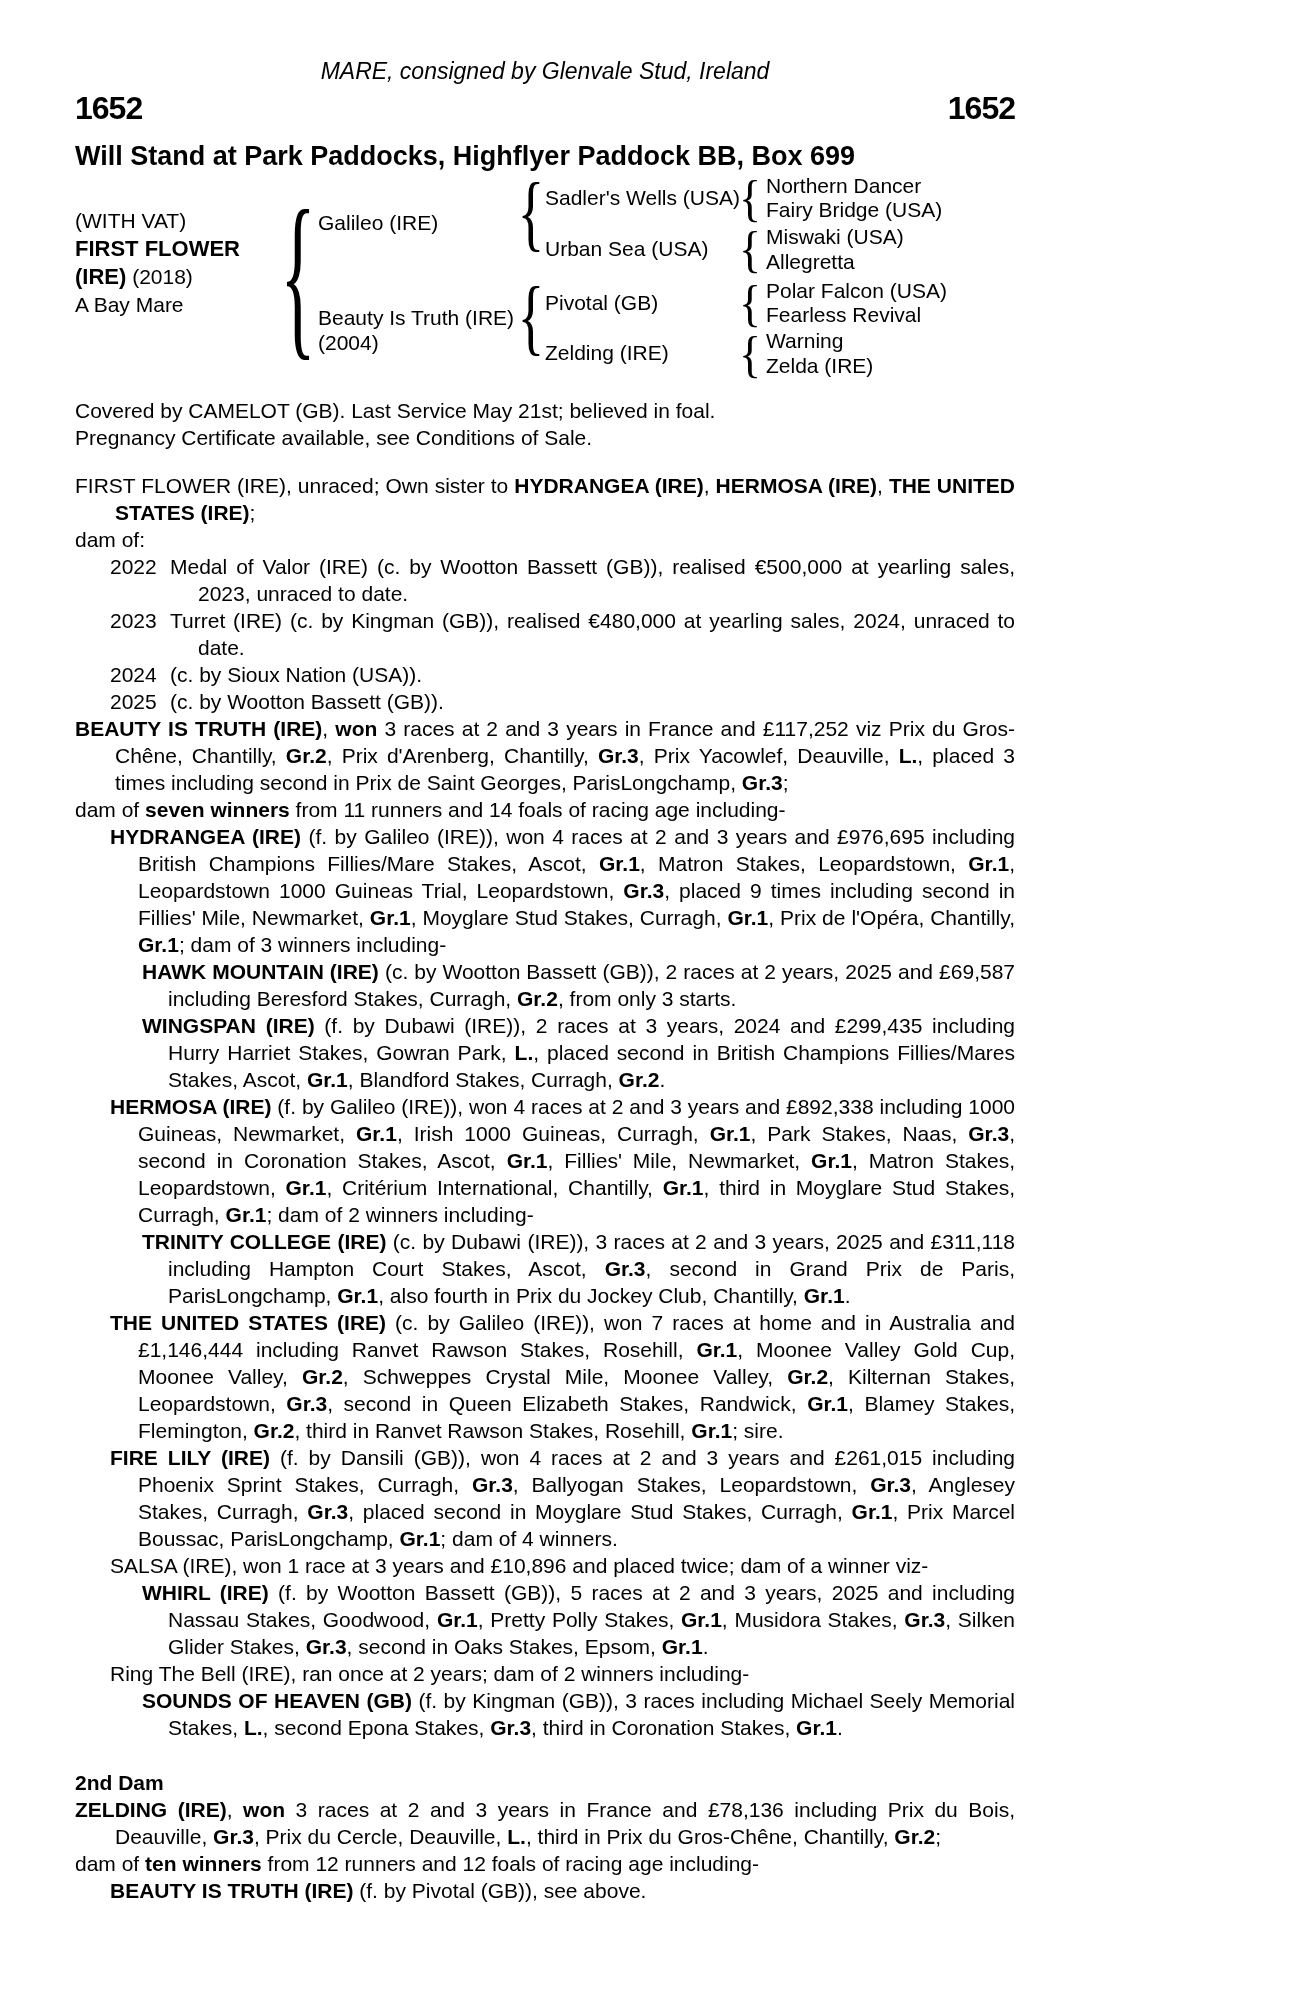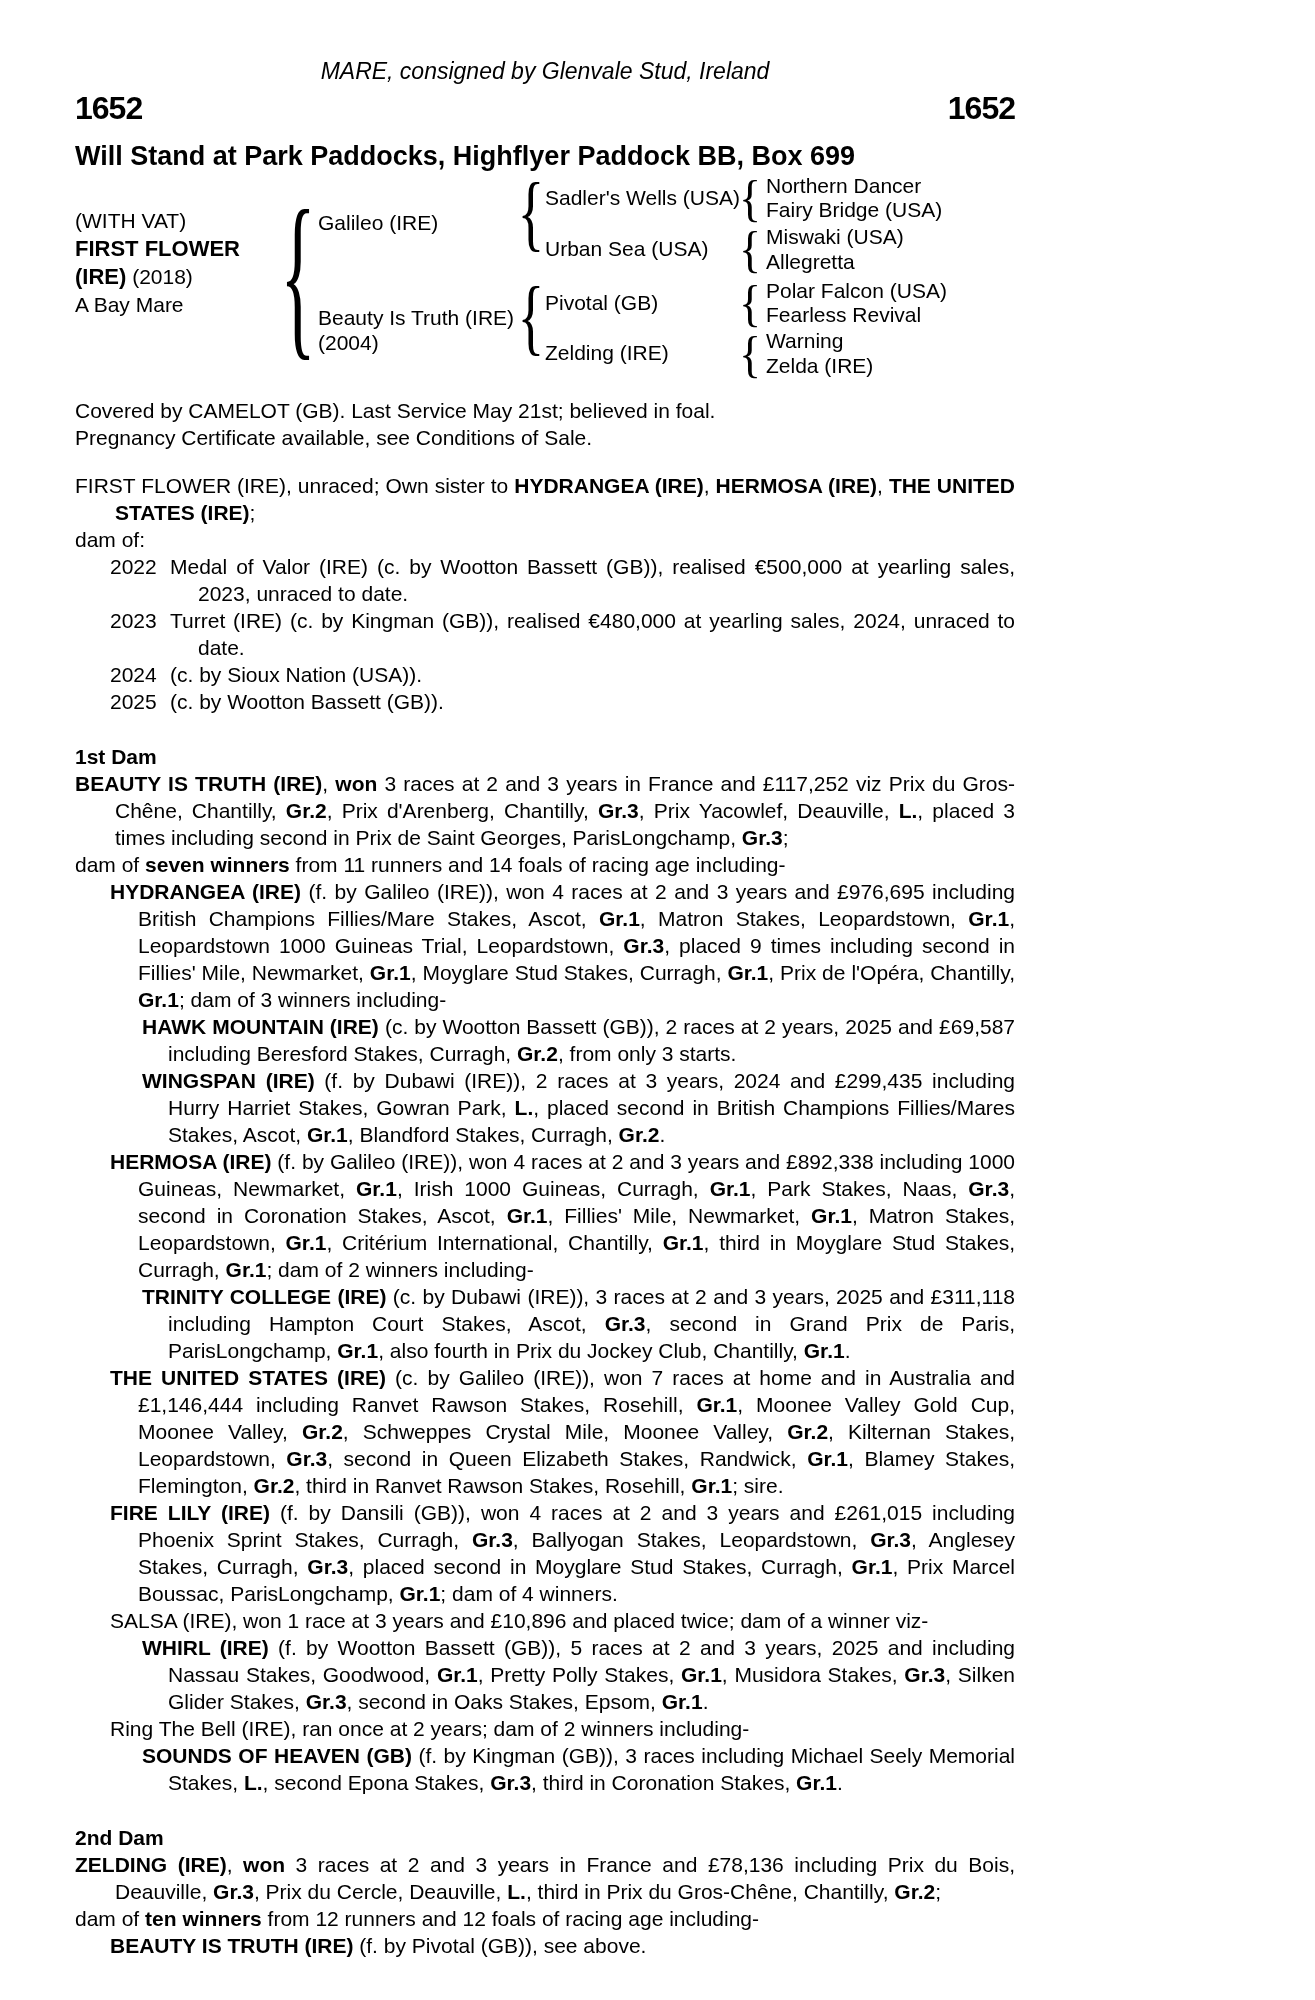--- a/index.html
+++ b/index.html
@@ -118,21 +118,20 @@
     <div>Pregnancy Certificate available, see Conditions of Sale.</div>
   </div>
 
   <div class="body-text">
       <div class="para l0"><span>FIRST FLOWER (IRE), unraced; Own sister to </span><span class="b">HYDRANGEA (IRE)</span><span>, </span><span class="b">HERMOSA (IRE)</span><span>, </span><span class="b">THE UNITED STATES (IRE)</span><span>;</span></div>
       <div class="para l0"><span>dam of:</span></div>
       <div class="para produce"><span class="year">2022</span><span>Medal of Valor (IRE) (c. by Wootton Bassett (GB)), realised €500,000 at yearling sales, 2023, unraced to date.</span></div>
       <div class="para produce"><span class="year">2023</span><span>Turret (IRE) (c. by Kingman (GB)), realised €480,000 at yearling sales, 2024, unraced to date.</span></div>
       <div class="para produce"><span class="year">2024</span><span>(c. by Sioux Nation (USA)).</span></div>
       <div class="para produce"><span class="year">2025</span><span>(c. by Wootton Bassett (GB)).</span></div>
-      <div class="para h"><span>1st Dam</span></div>
       <div class="para l0"><span class="b">BEAUTY IS TRUTH (IRE)</span><span>, </span><span class="b">won</span><span> 3 races at 2 and 3 years in France and £117,252 viz Prix du Gros-Chêne, Chantilly, </span><span class="b">Gr.2</span><span>, Prix d'Arenberg, Chantilly, </span><span class="b">Gr.3</span><span>, Prix Yacowlef, Deauville, </span><span class="b">L.</span><span>, placed 3 times including second in Prix de Saint Georges, ParisLongchamp, </span><span class="b">Gr.3</span><span>;</span></div>
       <div class="para l0"><span>dam of </span><span class="b">seven winners</span><span> from 11 runners and 14 foals of racing age including-</span></div>
       <div class="para l1"><span class="b">HYDRANGEA (IRE)</span><span> (f. by Galileo (IRE)), won 4 races at 2 and 3 years and £976,695 including British Champions Fillies/Mare Stakes, Ascot, </span><span class="b">Gr.1</span><span>, Matron Stakes, Leopardstown, </span><span class="b">Gr.1</span><span>, Leopardstown 1000 Guineas Trial, Leopardstown, </span><span class="b">Gr.3</span><span>, placed 9 times including second in Fillies' Mile, Newmarket, </span><span class="b">Gr.1</span><span>, Moyglare Stud Stakes, Curragh, </span><span class="b">Gr.1</span><span>, Prix de l'Opéra, Chantilly, </span><span class="b">Gr.1</span><span>; dam of 3 winners including-</span></div>
       <div class="para l2"><span class="b">HAWK MOUNTAIN (IRE)</span><span> (c. by Wootton Bassett (GB)), 2 races at 2 years, 2025 and £69,587 including Beresford Stakes, Curragh, </span><span class="b">Gr.2</span><span>, from only 3 starts.</span></div>
       <div class="para l2"><span class="b">WINGSPAN (IRE)</span><span> (f. by Dubawi (IRE)), 2 races at 3 years, 2024 and £299,435 including Hurry Harriet Stakes, Gowran Park, </span><span class="b">L.</span><span>, placed second in British Champions Fillies/Mares Stakes, Ascot, </span><span class="b">Gr.1</span><span>, Blandford Stakes, Curragh, </span><span class="b">Gr.2</span><span>.</span></div>
       <div class="para l1"><span class="b">HERMOSA (IRE)</span><span> (f. by Galileo (IRE)), won 4 races at 2 and 3 years and £892,338 including 1000 Guineas, Newmarket, </span><span class="b">Gr.1</span><span>, Irish 1000 Guineas, Curragh, </span><span class="b">Gr.1</span><span>, Park Stakes, Naas, </span><span class="b">Gr.3</span><span>, second in Coronation Stakes, Ascot, </span><span class="b">Gr.1</span><span>, Fillies' Mile, Newmarket, </span><span class="b">Gr.1</span><span>, Matron Stakes, Leopardstown, </span><span class="b">Gr.1</span><span>, Critérium International, Chantilly, </span><span class="b">Gr.1</span><span>, third in Moyglare Stud Stakes, Curragh, </span><span class="b">Gr.1</span><span>; dam of 2 winners including-</span></div>
       <div class="para l2"><span class="b">TRINITY COLLEGE (IRE)</span><span> (c. by Dubawi (IRE)), 3 races at 2 and 3 years, 2025 and £311,118 including Hampton Court Stakes, Ascot, </span><span class="b">Gr.3</span><span>, second in Grand Prix de Paris, ParisLongchamp, </span><span class="b">Gr.1</span><span>, also fourth in Prix du Jockey Club, Chantilly, </span><span class="b">Gr.1</span><span>.</span></div>
       <div class="para l1"><span class="b">THE UNITED STATES (IRE)</span><span> (c. by Galileo (IRE)), won 7 races at home and in Australia and £1,146,444 including Ranvet Rawson Stakes, Rosehill, </span><span class="b">Gr.1</span><span>, Moonee Valley Gold Cup, Moonee Valley, </span><span class="b">Gr.2</span><span>, Schweppes Crystal Mile, Moonee Valley, </span><span class="b">Gr.2</span><span>, Kilternan Stakes, Leopardstown, </span><span class="b">Gr.3</span><span>, second in Queen Elizabeth Stakes, Randwick, </span><span class="b">Gr.1</span><span>, Blamey Stakes, Flemington, </span><span class="b">Gr.2</span><span>, third in Ranvet Rawson Stakes, Rosehill, </span><span class="b">Gr.1</span><span>; sire.</span></div>
       <div class="para l1"><span class="b">FIRE LILY (IRE)</span><span> (f. by Dansili (GB)), won 4 races at 2 and 3 years and £261,015 including Phoenix Sprint Stakes, Curragh, </span><span class="b">Gr.3</span><span>, Ballyogan Stakes, Leopardstown, </span><span class="b">Gr.3</span><span>, Anglesey Stakes, Curragh, </span><span class="b">Gr.3</span><span>, placed second in Moyglare Stud Stakes, Curragh, </span><span class="b">Gr.1</span><span>, Prix Marcel Boussac, ParisLongchamp, </span><span class="b">Gr.1</span><span>; dam of 4 winners.</span></div>
       <div class="para l1"><span class="i">SALSA (IRE)</span><span>, won 1 race at 3 years and £10,896 and placed twice; dam of a winner viz-</span></div>

